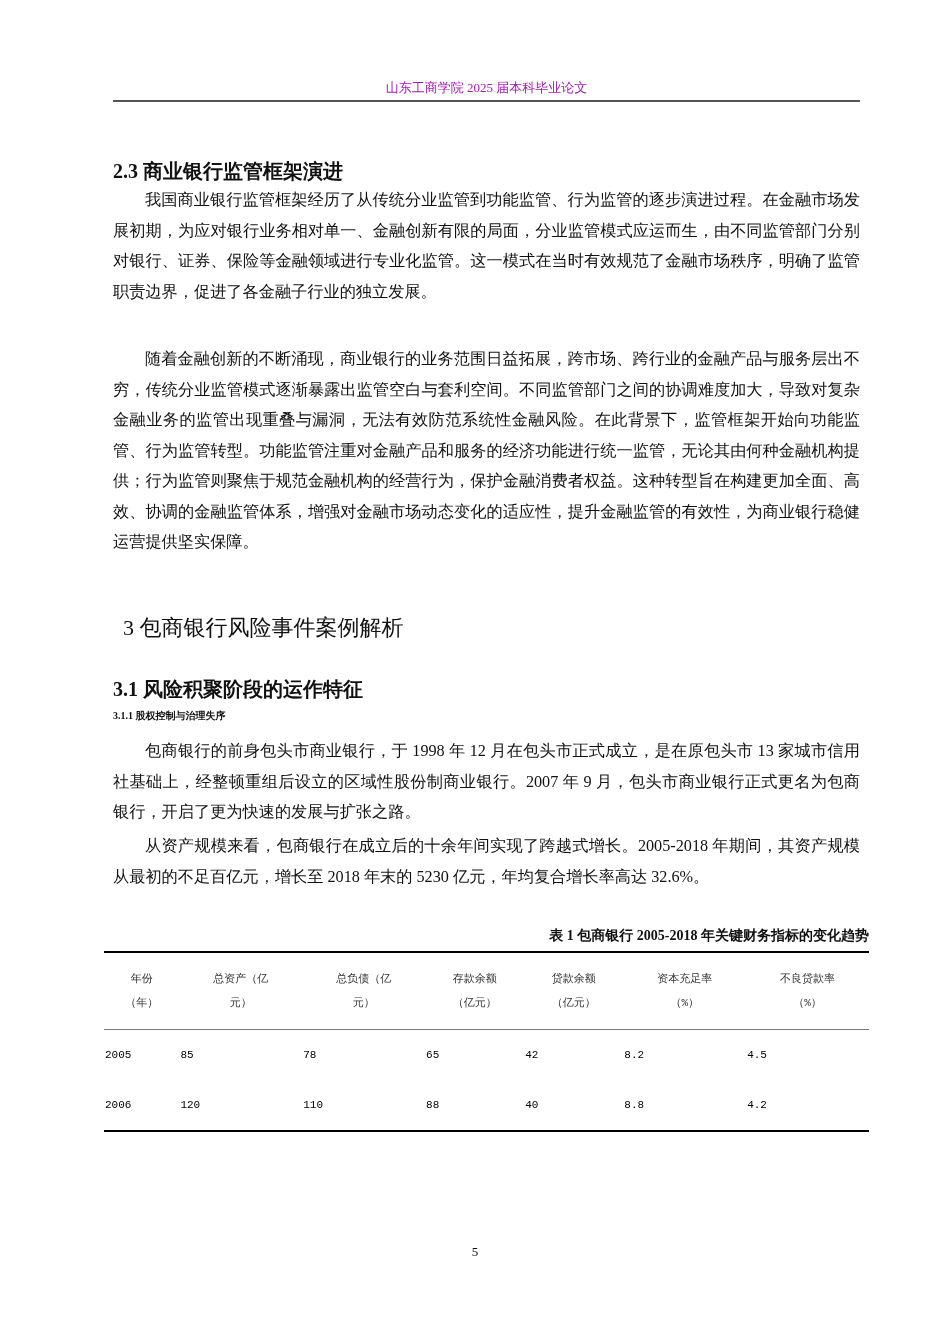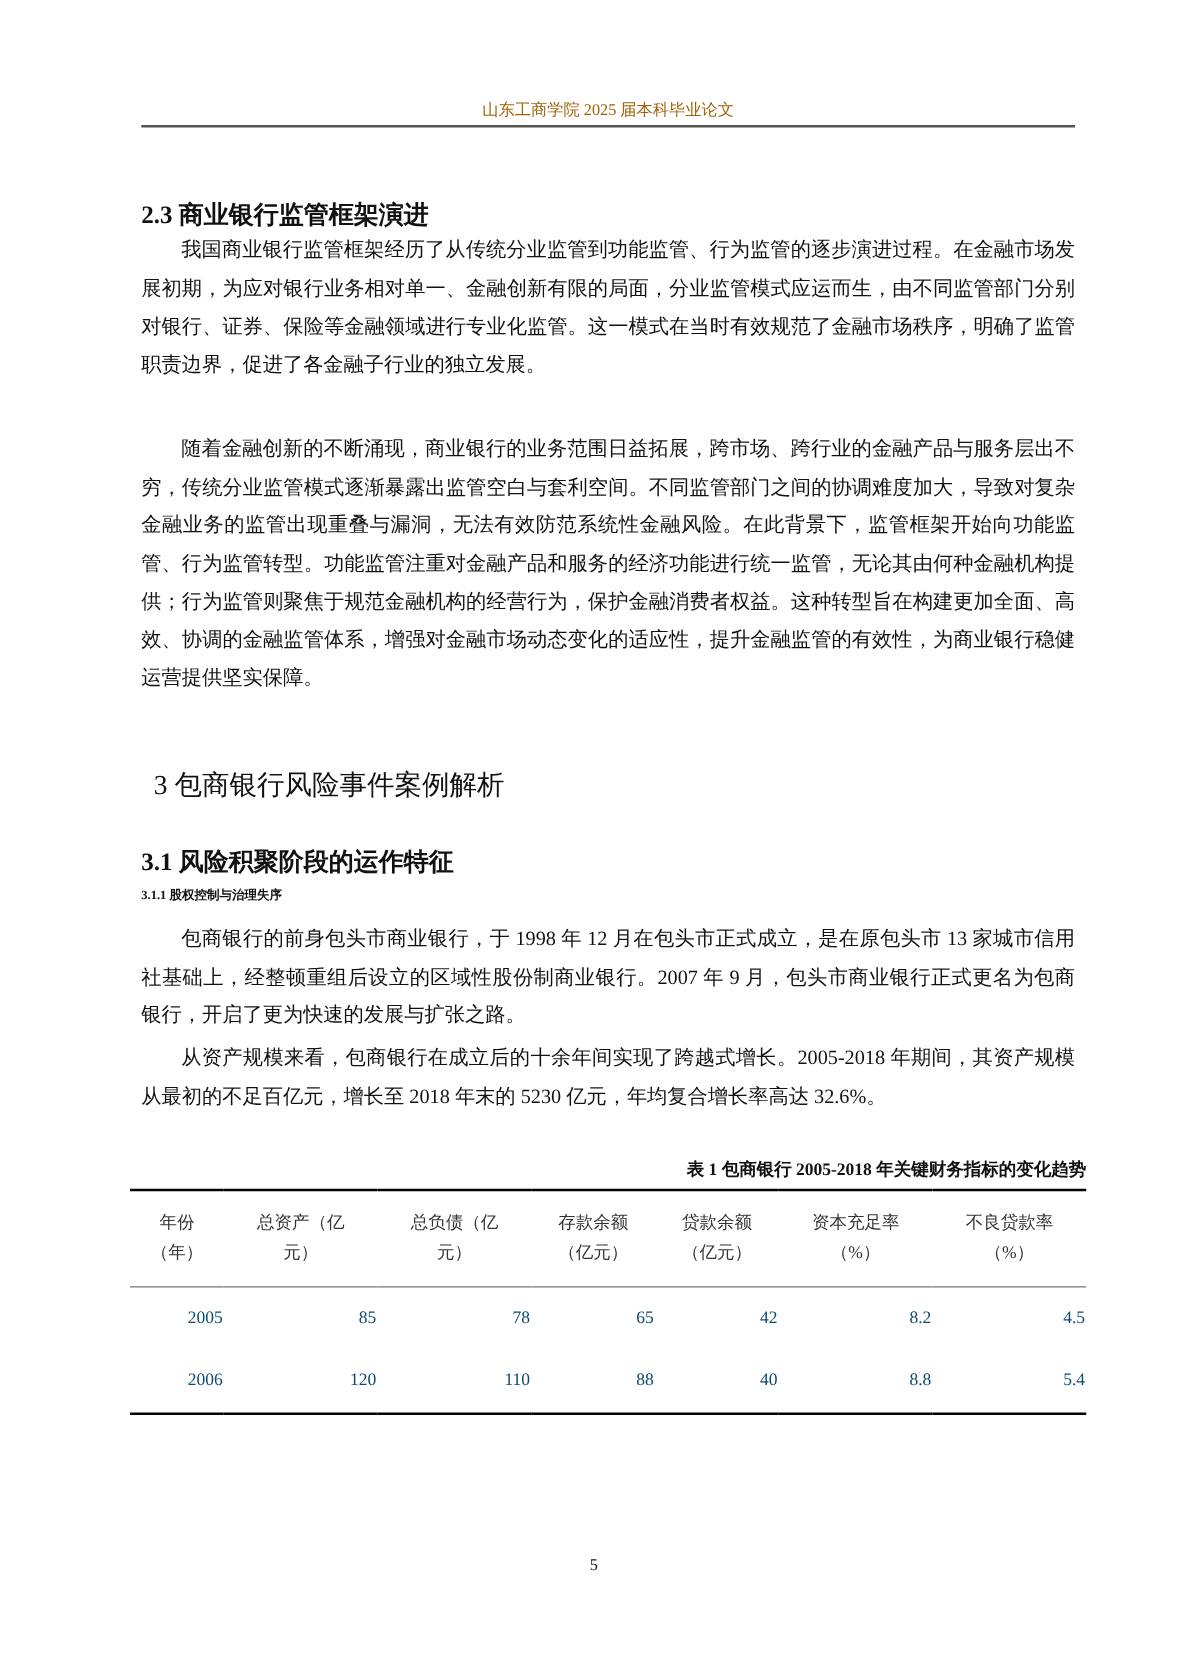--- a/index.html
+++ b/index.html
@@ -1,33 +1,33 @@
 <!DOCTYPE html>
 <html><head>
   <meta charset="utf-8">
   <style>
     html, body { margin: 0; padding: 0; background: #ffffff; }
     body { width: 950px; height: 1344px; position: relative; overflow: hidden;
       font-family: "Liberation Serif", "DejaVu Serif", serif; color: #111; }
     .header { position: absolute; left: 113px; top: 79px; width: 747px; text-align: center;
-      font-size: 13px; color: #a16207; }
+      font-size: 13px; color: #a21caf; }
     .header-rule { position: absolute; left: 113px; top: 100px; width: 747px; height: 2px; background: #555; }
     .h2 { position: absolute; left: 113px; font-weight: bold; font-size: 20px; margin-top: 16px; }
     .h1 { position: absolute; left: 113px; font-size: 22px; }
     .h3 { position: absolute; left: 113px; font-weight: bold; font-size: 10px; }
     .para { position: absolute; left: 113px; width: 747px; font-size: 16.2px; line-height: 30.5px;
       text-indent: 32px; text-align: justify; text-justify: inter-character; }
     .caption { position: absolute; left: 104px; width: 765px; top: 927px; text-align: right;
       font-weight: bold; font-size: 14px; }
     table.data { position: absolute; left: 104px; top: 951px; width: 765px; border-collapse: collapse;
-      font-size: 14px; }
+      font-size: 11px; font-family: Liberation Mono, monospace; }
     table.data thead tr { border-top: 2.5px solid #000; border-bottom: 1px solid #777; }
     table.data tbody tr:last-child { border-bottom: 2.5px solid #000; }
     table.data th { font-weight: normal; height: 74px; line-height: 24px; text-align: center; color: #333; }
-    table.data td { height: 48px; text-align: right; color: #0c4a6e; }
+    table.data td { height: 48px; text-align: left; color: #000000; }
     .page-num { position: absolute; left: 0; width: 950px; top: 1244px; text-align: center; font-size: 13px; }
   </style>
 </head>
 <body>
 
 <div class="header">山东工商学院 2025 届本科毕业论文</div>
 <div class="header-rule"></div>
 
 <div class="h2" style="top:142px;">2.3 商业银行监管框架演进</div>
 <div class="para" style="top:185px;">我国商业银行监管框架经历了从传统分业监管到功能监管、行为监管的逐步演进过程。在金融市场发展初期，为应对银行业务相对单一、金融创新有限的局面，分业监管模式应运而生，由不同监管部门分别对银行、证券、保险等金融领域进行专业化监管。这一模式在当时有效规范了金融市场秩序，明确了监管职责边界，促进了各金融子行业的独立发展。</div>
@@ -64,18 +64,18 @@
       <td>8.2</td>
       <td>4.5</td>
     </tr>
     <tr>
       <td>2006</td>
       <td>120</td>
       <td>110</td>
       <td>88</td>
       <td>40</td>
       <td>8.8</td>
-      <td>5.4</td>
+      <td>4.2</td>
     </tr>
   </tbody>
 </table>
 
 <div class="page-num">5</div>
 
 </body></html>

